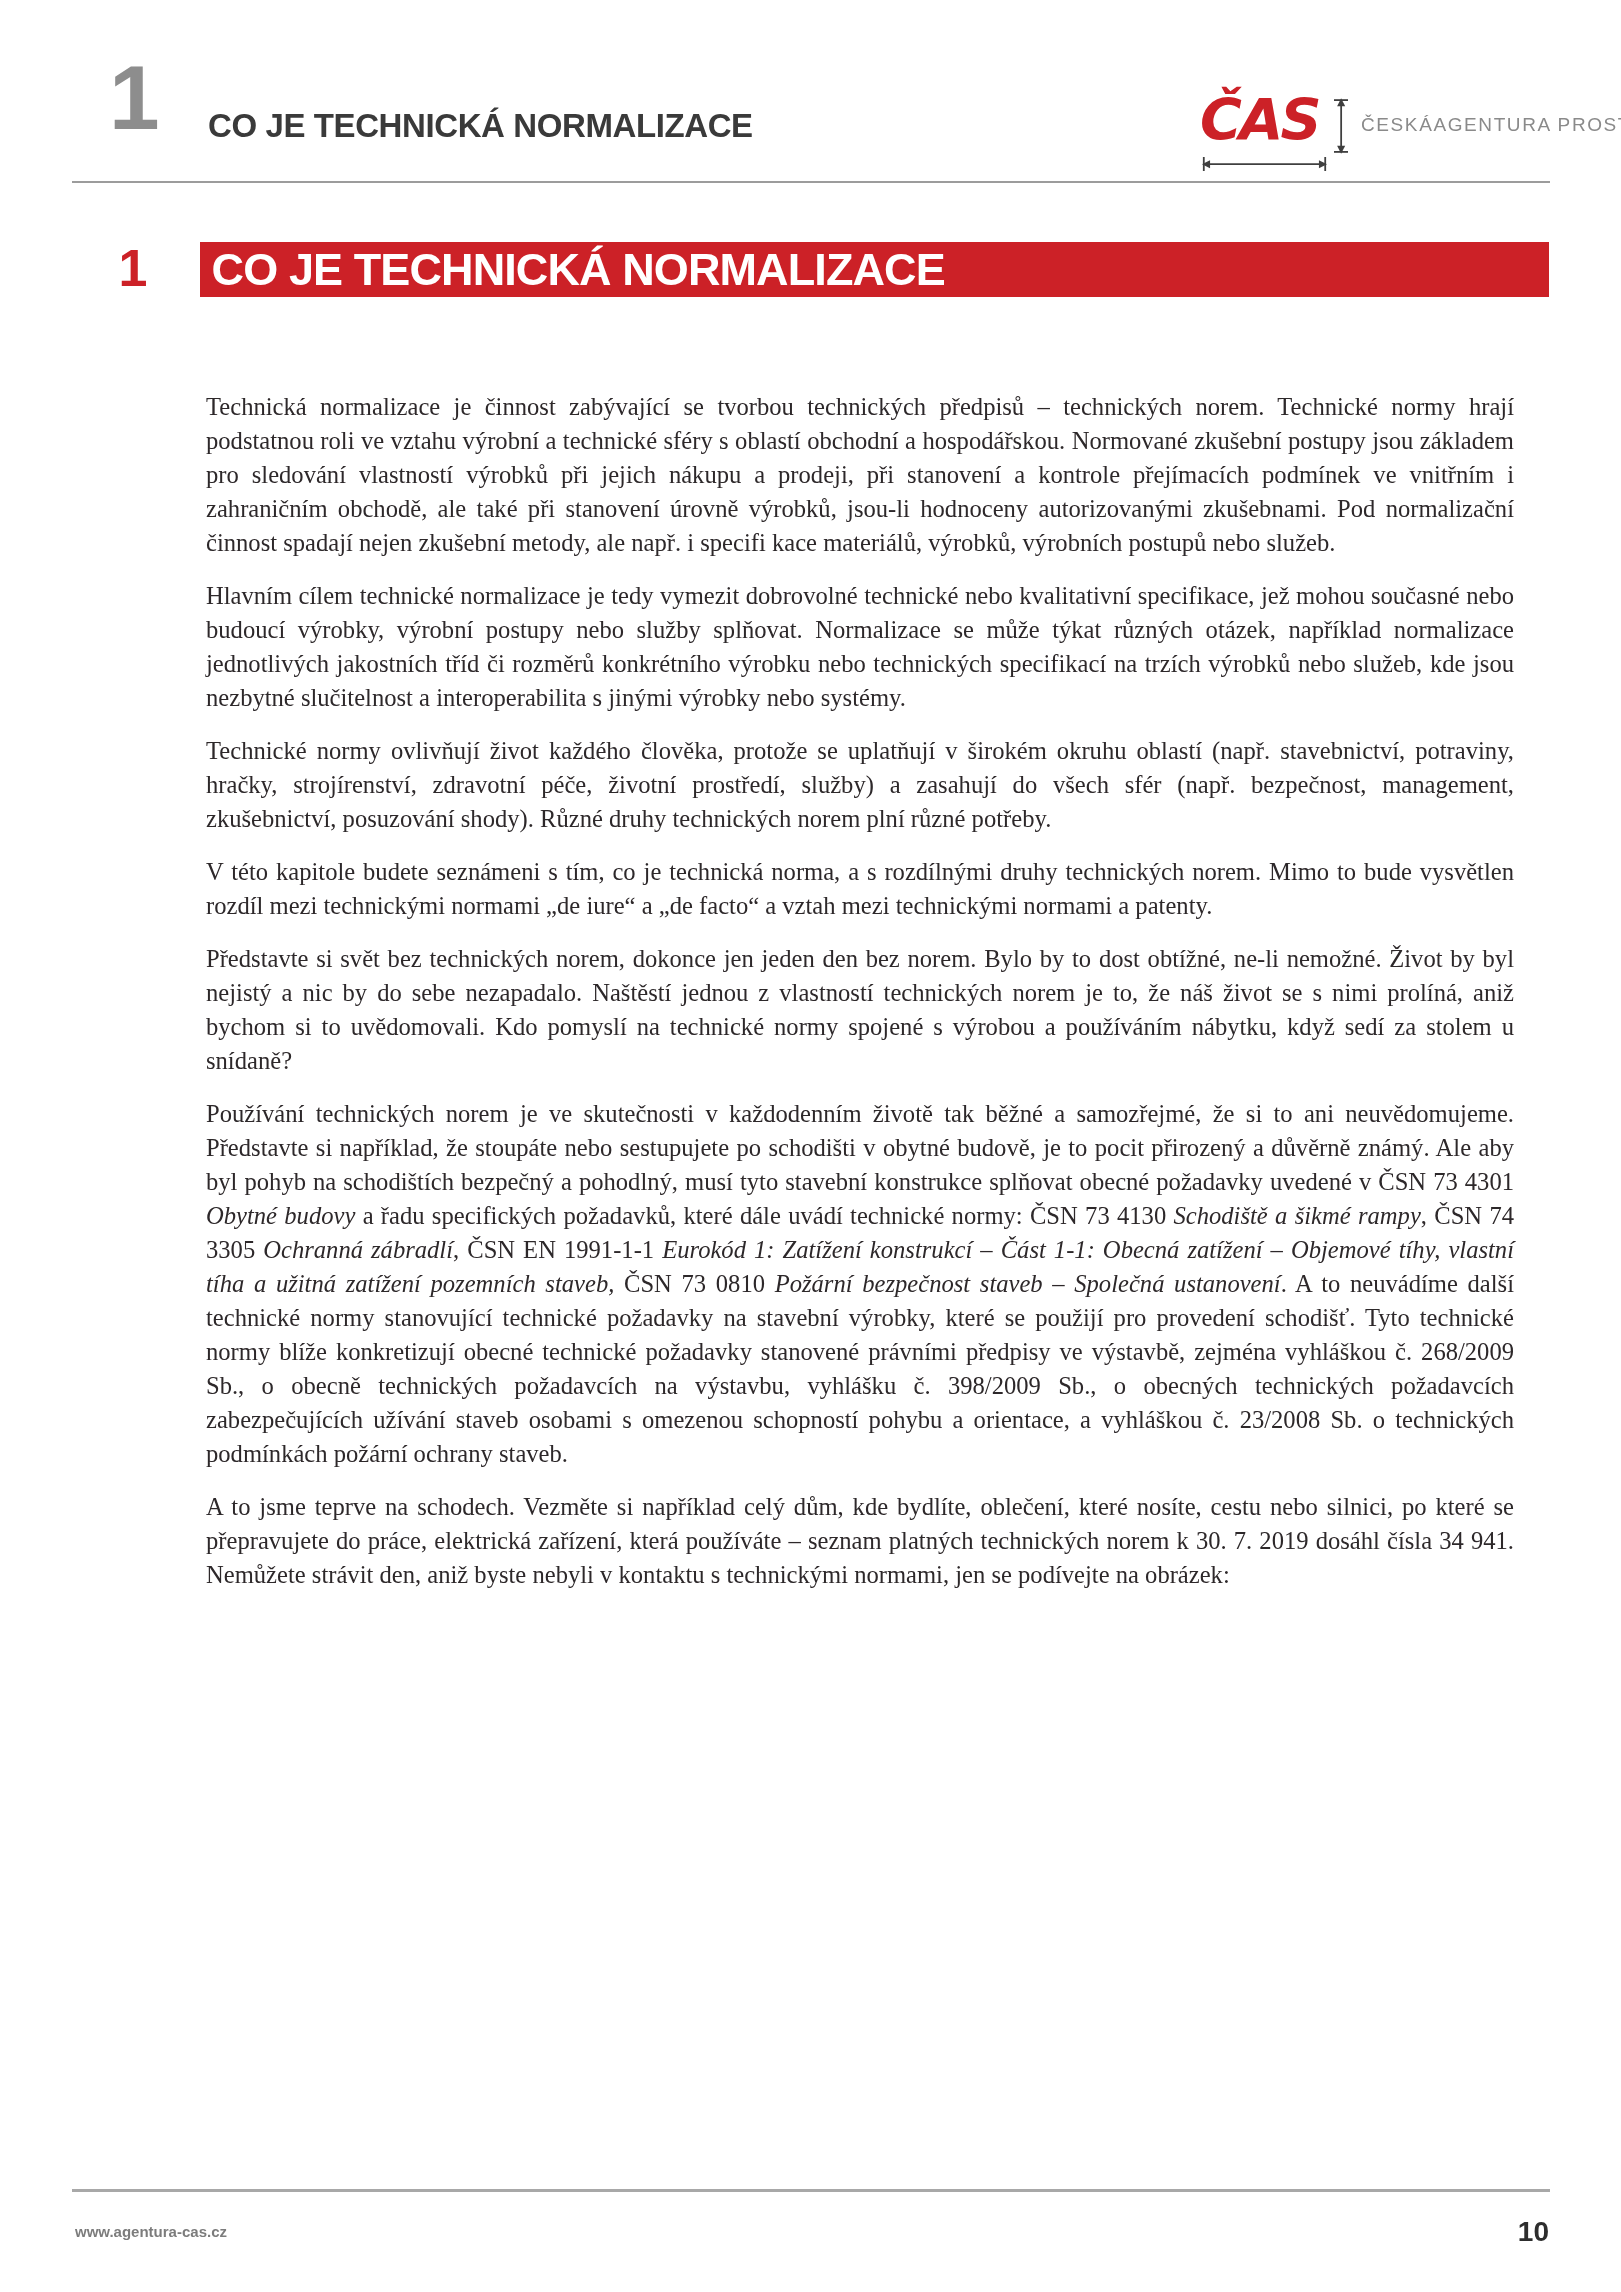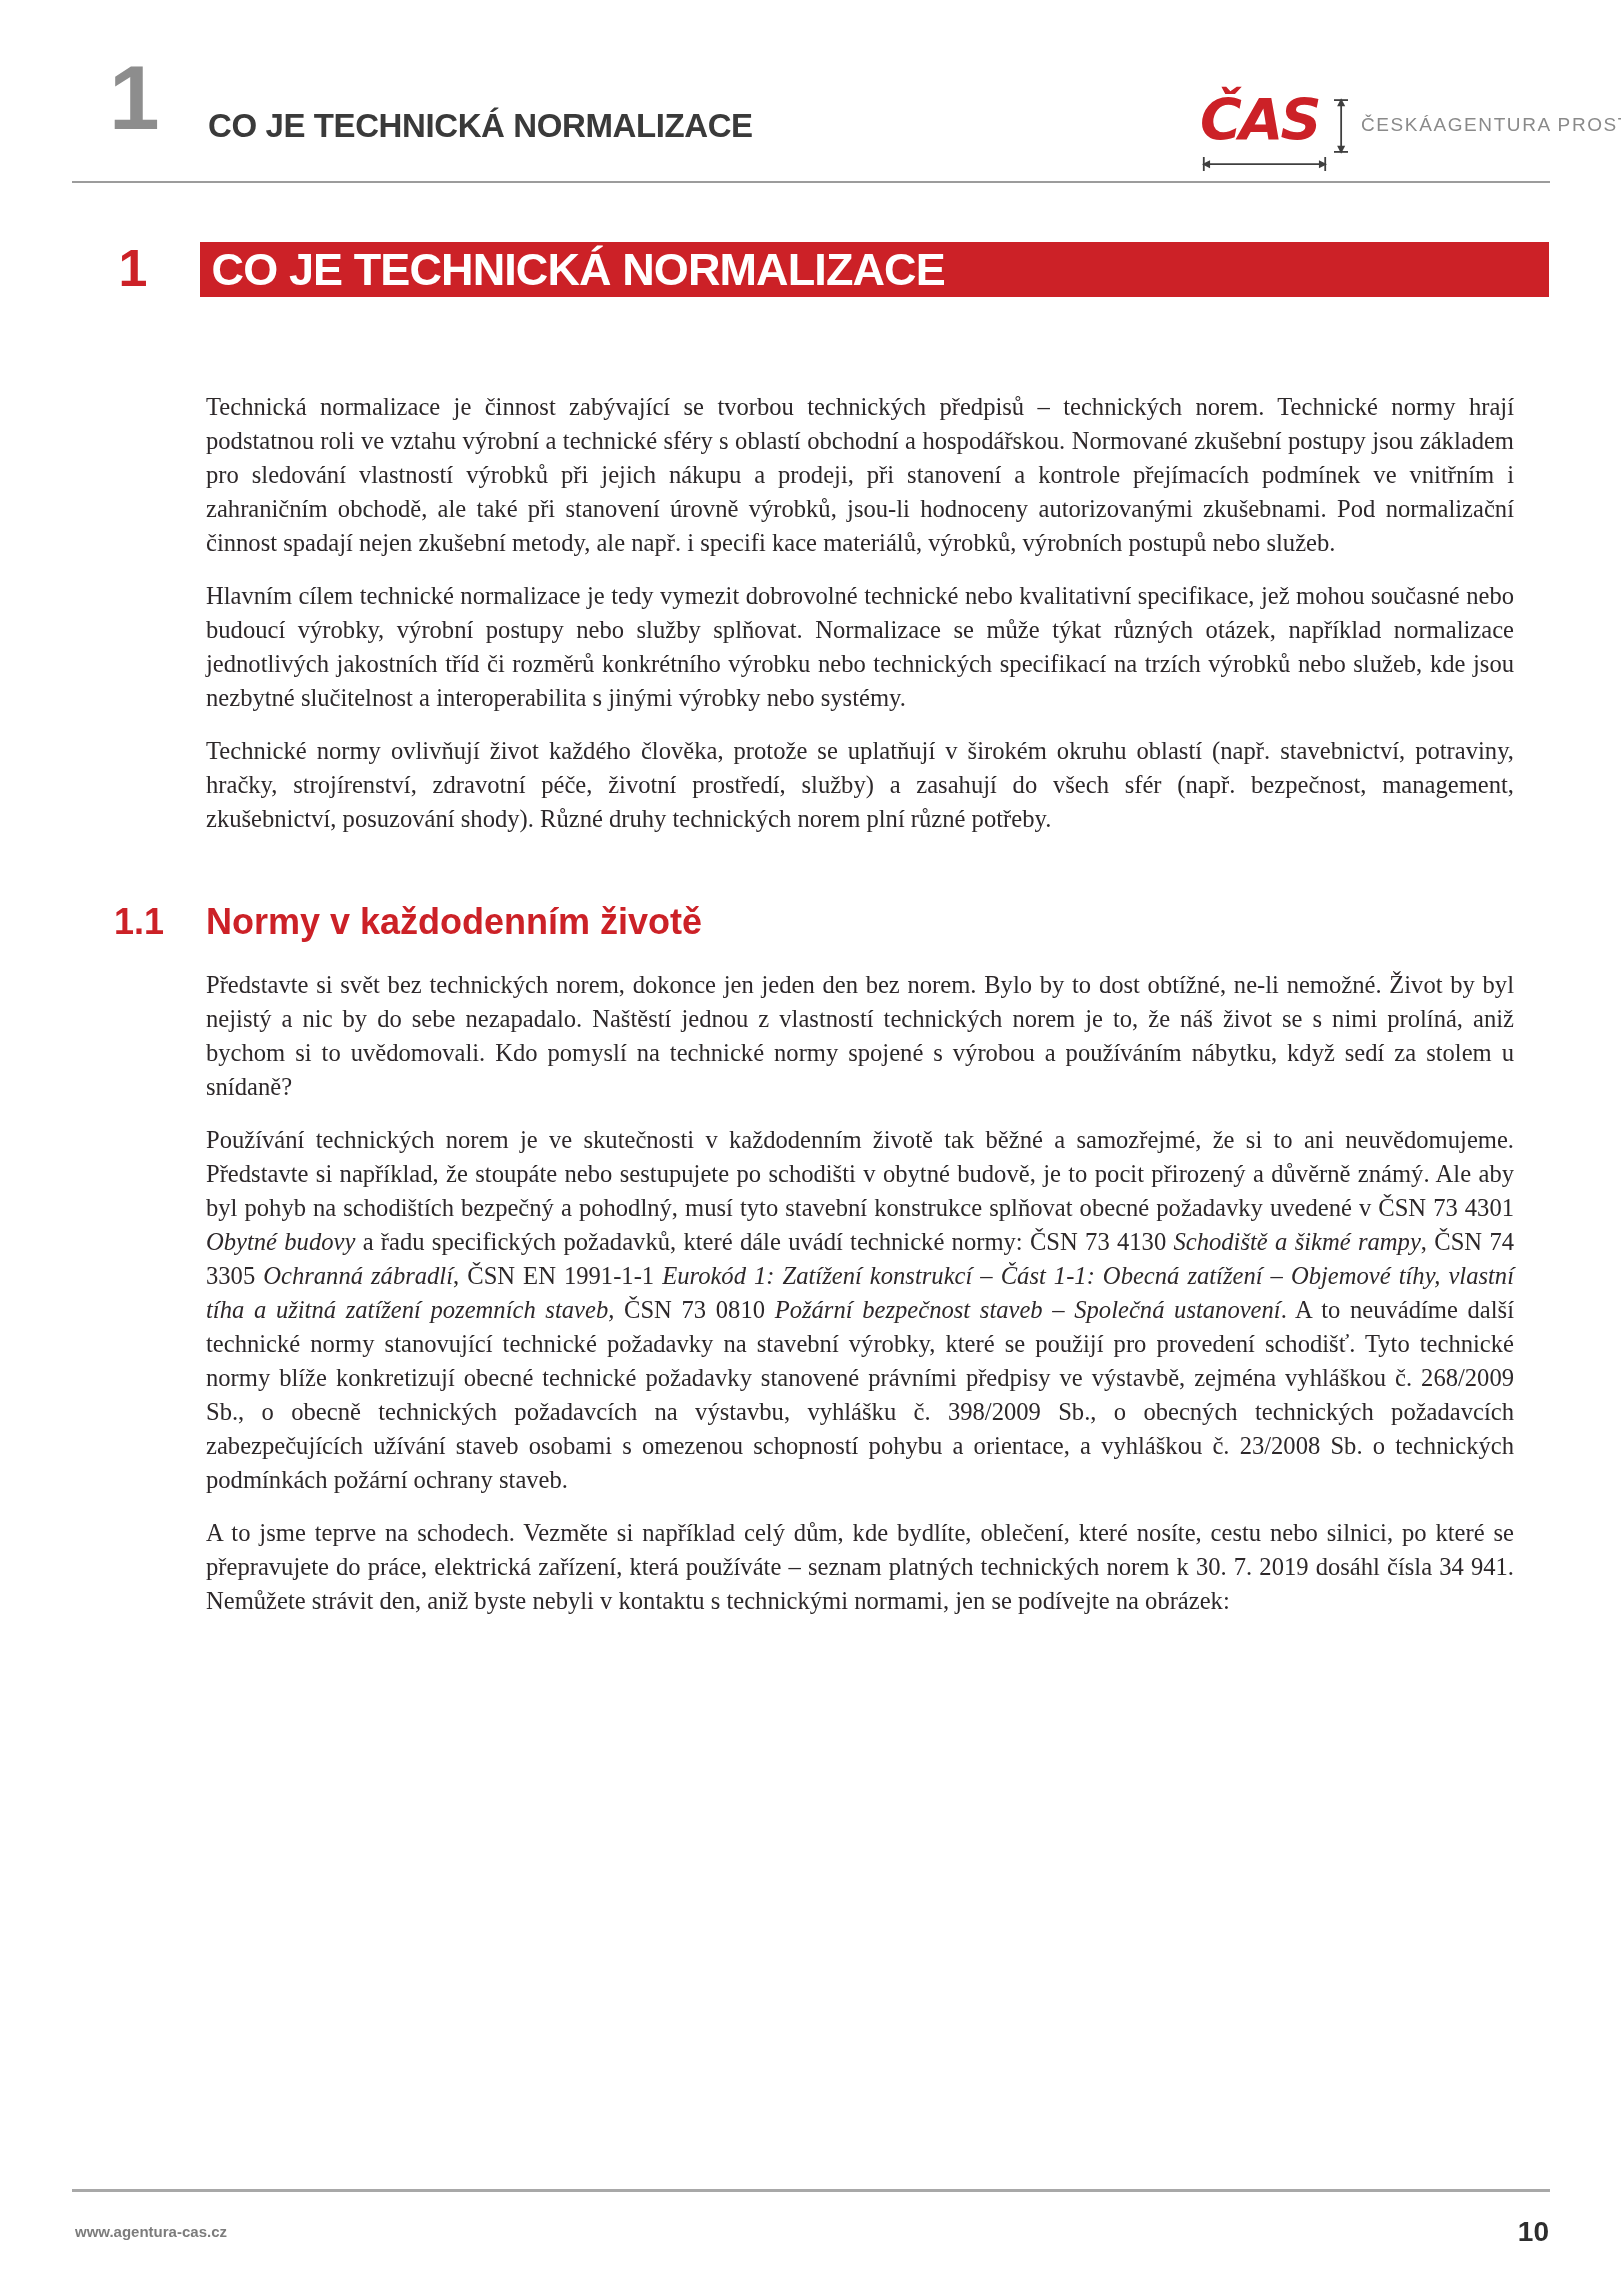--- a/index.html
+++ b/index.html
@@ -166,25 +166,22 @@
 
   <div class="banner-number">1</div>
   <div class="banner">
     <span class="banner-title">CO JE TECHNICKÁ NORMALIZACE</span>
   </div>
 
   <div class="body-content">
     <p>Technická normalizace je činnost zabývající se tvorbou technických předpisů – technických norem. Technické normy hrají podstatnou roli ve vztahu výrobní a technické sféry s oblastí obchodní a hospodářskou. Normované zkušební postupy jsou základem pro sledování vlastností výrobků při jejich nákupu a prodeji, při stanovení a kontrole přejímacích podmínek ve vnitřním i zahraničním obchodě, ale také při stanovení úrovně výrobků, jsou-li hodnoceny autorizovanými zkušebnami. Pod normalizační činnost spadají nejen zkušební metody, ale např. i specifi kace materiálů, výrobků, výrobních postupů nebo služeb.</p>
     <p>Hlavním cílem technické normalizace je tedy vymezit dobrovolné technické nebo kvalitativní specifikace, jež mohou současné nebo budoucí výrobky, výrobní postupy nebo služby splňovat. Normalizace se může týkat různých otázek, například normalizace jednotlivých jakostních tříd či rozměrů konkrétního výrobku nebo technických specifikací na trzích výrobků nebo služeb, kde jsou nezbytné slučitelnost a interoperabilita s jinými výrobky nebo systémy.</p>
     <p>Technické normy ovlivňují život každého člověka, protože se uplatňují v širokém okruhu oblastí (např. stavebnictví, potraviny, hračky, strojírenství, zdravotní péče, životní prostředí, služby) a zasahují do všech sfér (např. bezpečnost, management, zkušebnictví, posuzování shody). Různé druhy technických norem plní různé potřeby.</p>
+    <p>V této kapitole budete seznámeni s tím, co je technická norma, a s rozdílnými druhy technických norem. Mimo to bude vysvětlen rozdíl mezi technickými normami „de iure“ a „de facto“ a vztah mezi technickými normami a patenty.</p>
 
-    <div class="subsection">
-      <span class="secnum">1.1</span>
-      <span>Normy v každodenním životě</span>
-    </div>
 
     <p>Představte si svět bez technických norem, dokonce jen jeden den bez norem. Bylo by to dost obtížné, ne-li nemožné. Život by byl nejistý a nic by do sebe nezapadalo. Naštěstí jednou z vlastností technických norem je to, že náš život se s nimi prolíná, aniž bychom si to uvědomovali. Kdo pomyslí na technické normy spojené s výrobou a používáním nábytku, když sedí za stolem u snídaně?</p>
     <p><span>Používání technických norem je ve skutečnosti v každodenním životě tak běžné a samozřejmé, že si to ani neuvědomujeme. Představte si například, že stoupáte nebo sestupujete po schodišti v obytné budově, je to pocit přirozený a důvěrně známý. Ale aby byl pohyb na schodištích bezpečný a pohodlný, musí tyto stavební konstrukce splňovat obecné požadavky uvedené v ČSN 73 4301 </span><em>Obytné budovy</em><span> a řadu specifických požadavků, které dále uvádí technické normy: ČSN 73 4130 </span><em>Schodiště a šikmé rampy</em><span>, ČSN 74 3305 </span><em>Ochranná zábradlí</em><span>, ČSN EN 1991-1-1 </span><em>Eurokód 1: Zatížení konstrukcí – Část 1-1: Obecná zatížení – Objemové tíhy, vlastní tíha a užitná zatížení pozemních staveb,</em><span> ČSN 73 0810 </span><em>Požární bezpečnost staveb – Společná ustanovení</em><span>. A to neuvádíme další technické normy stanovující technické požadavky na stavební výrobky, které se použijí pro provedení schodišť. Tyto technické normy blíže konkretizují obecné technické požadavky stanovené právními předpisy ve výstavbě, zejména vyhláškou č. 268/2009 Sb., o obecně technických požadavcích na výstavbu, vyhlášku č. 398/2009 Sb., o obecných technických požadavcích zabezpečujících užívání staveb osobami s omezenou schopností pohybu a orientace, a vyhláškou č. 23/2008 Sb. o technických podmínkách požární ochrany staveb.</span></p>
     <p>A to jsme teprve na schodech. Vezměte si například celý dům, kde bydlíte, oblečení, které nosíte, cestu nebo silnici, po které se přepravujete do práce, elektrická zařízení, která používáte – seznam platných technických norem k 30. 7. 2019 dosáhl čísla 34 941. Nemůžete strávit den, aniž byste nebyli v kontaktu s technickými normami, jen se podívejte na obrázek:</p>
   </div>
 
   <div class="footer-rule"></div>
   <div class="footer-website">www.agentura-cas.cz</div>
   <div class="footer-pagenum">10</div>
 

